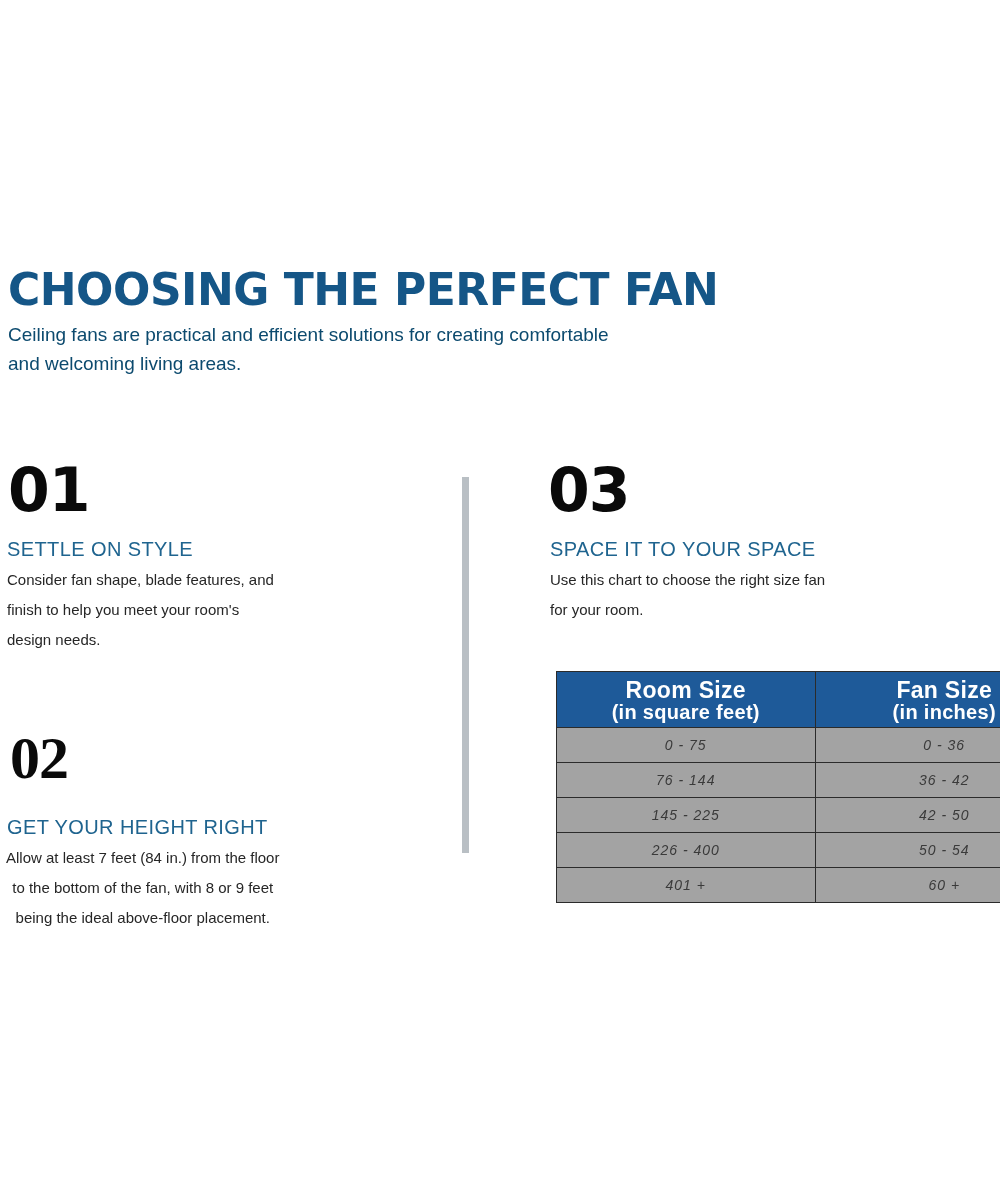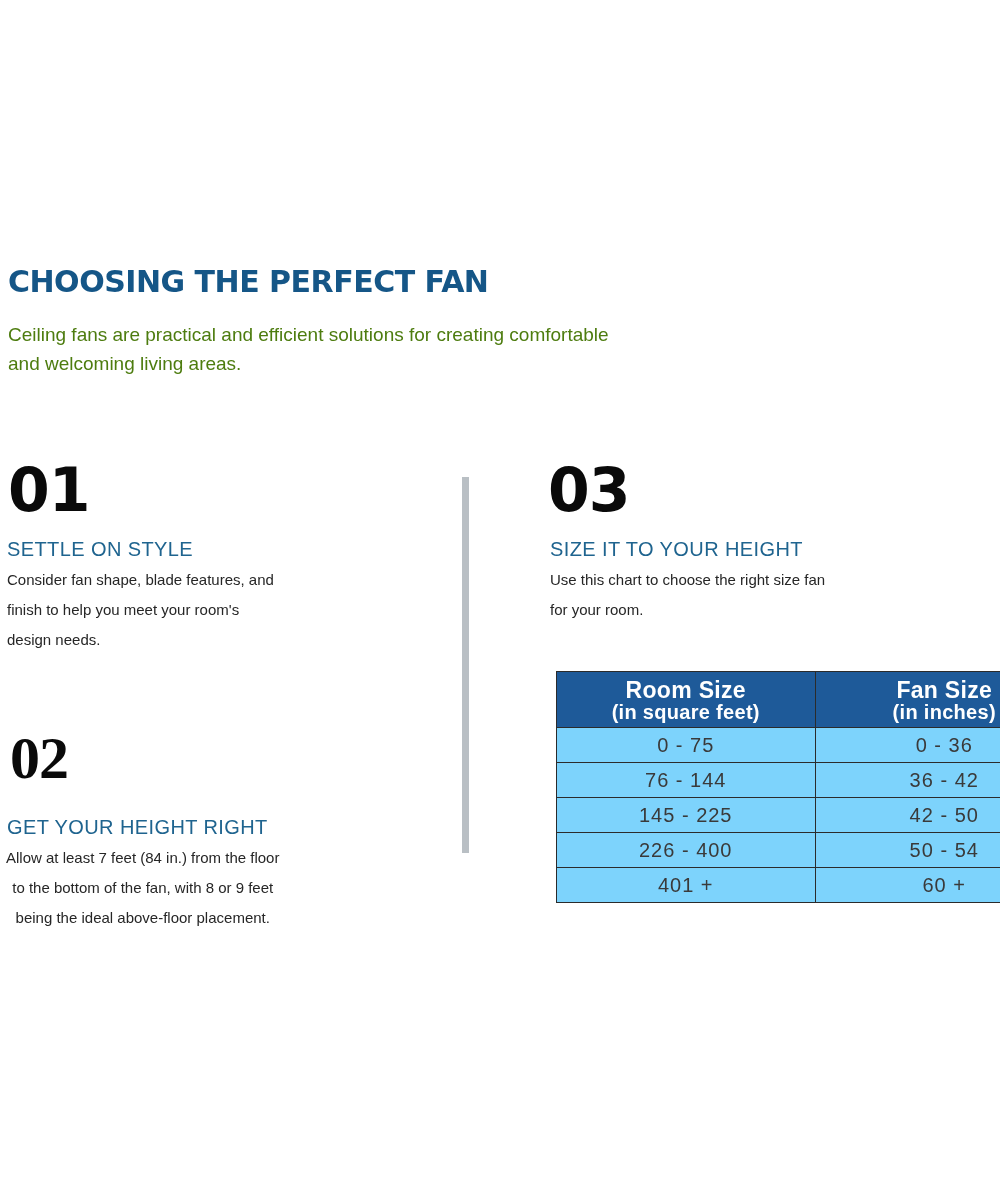--- a/index.html
+++ b/index.html
@@ -10,31 +10,31 @@
     height:1200px;
     background:#ffffff;
     font-family:"Liberation Sans", sans-serif;
     overflow:hidden;
   }
   .page-title {
     position:absolute;
     left:8px; top:264px;
     font-family:"DejaVu Sans", sans-serif;
     font-weight:800;
-    font-size:30px;
+    font-size:44px;
     letter-spacing:-0.5px;
     color:#155687;
     white-space:nowrap;
   }
   .page-subtitle {
     position:absolute;
     left:8px; top:320px;
     font-size:19px;
     line-height:29px;
-    color:#4d7c0f;
+    color:#0c4a6e;
   }
   .step-number {
     position:absolute;
     font-family:"DejaVu Sans", sans-serif;
     font-weight:900;
     font-size:60px;
     line-height:62px;
     letter-spacing:-1px;
     color:#0a0a0a;
     margin-top:27px;
@@ -94,25 +94,26 @@
     line-height:26px;
   }
   .col-subtitle {
     font-size:20px;
     font-weight:bold;
     letter-spacing:0.3px;
     line-height:18px;
   }
   .sizing-table td {
     height:35px;
-    font-size:20px;
+    font-size:14px;
     letter-spacing:1px;
     color:#3a3a3a;
-    background:#7dd3fc;
+    background:#a3a3a3;
     vertical-align:middle;
+    font-style:italic;
   }
 </style>
 </head>
 <body>
 
 <div class="page">
 
   <h1 class="page-title">CHOOSING THE PERFECT FAN</h1>
 
   <div class="page-subtitle">
@@ -132,21 +133,21 @@
   <div class="step-heading" id="head-2">GET YOUR HEIGHT RIGHT</div>
   <div class="step-body" id="body-2">
     <div>Allow at least 7 feet (84 in.) from the floor</div>
     <div>to the bottom of the fan, with 8 or 9 feet</div>
     <div>being the ideal above-floor placement.</div>
   </div>
 
   <div class="vertical-divider"></div>
 
   <div class="step-number" id="num-3">03</div>
-  <div class="step-heading" id="head-3">SIZE IT TO YOUR HEIGHT</div>
+  <div class="step-heading" id="head-3">SPACE IT TO YOUR SPACE</div>
   <div class="step-body" id="body-3">
     <div>Use this chart to choose the right size fan</div>
     <div>for your room.</div>
   </div>
 
   <table class="sizing-table">
     <thead>
       <tr>
         <th>
           <div class="col-title">Room Size</div>

